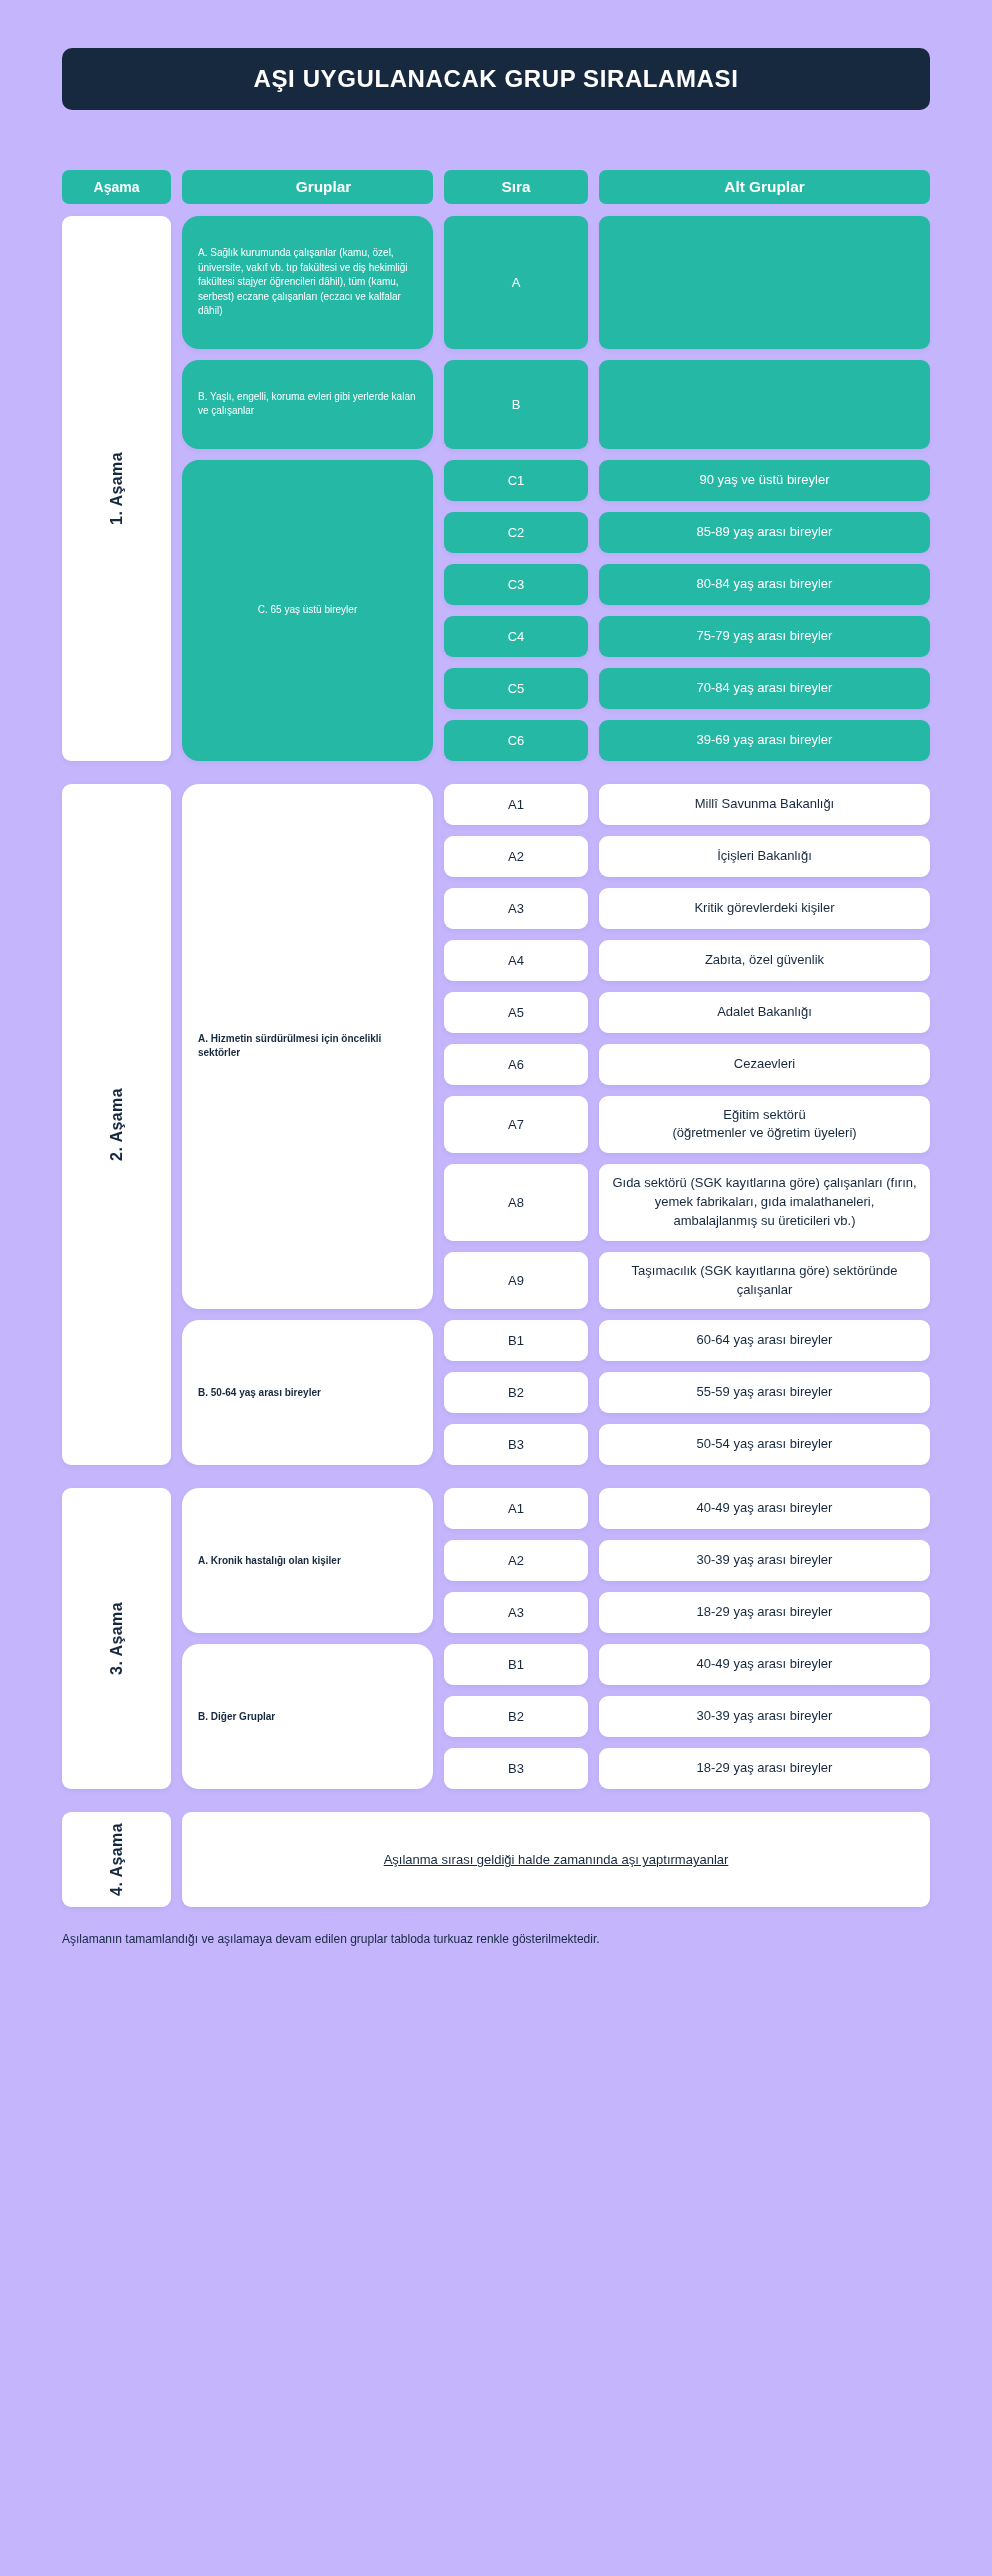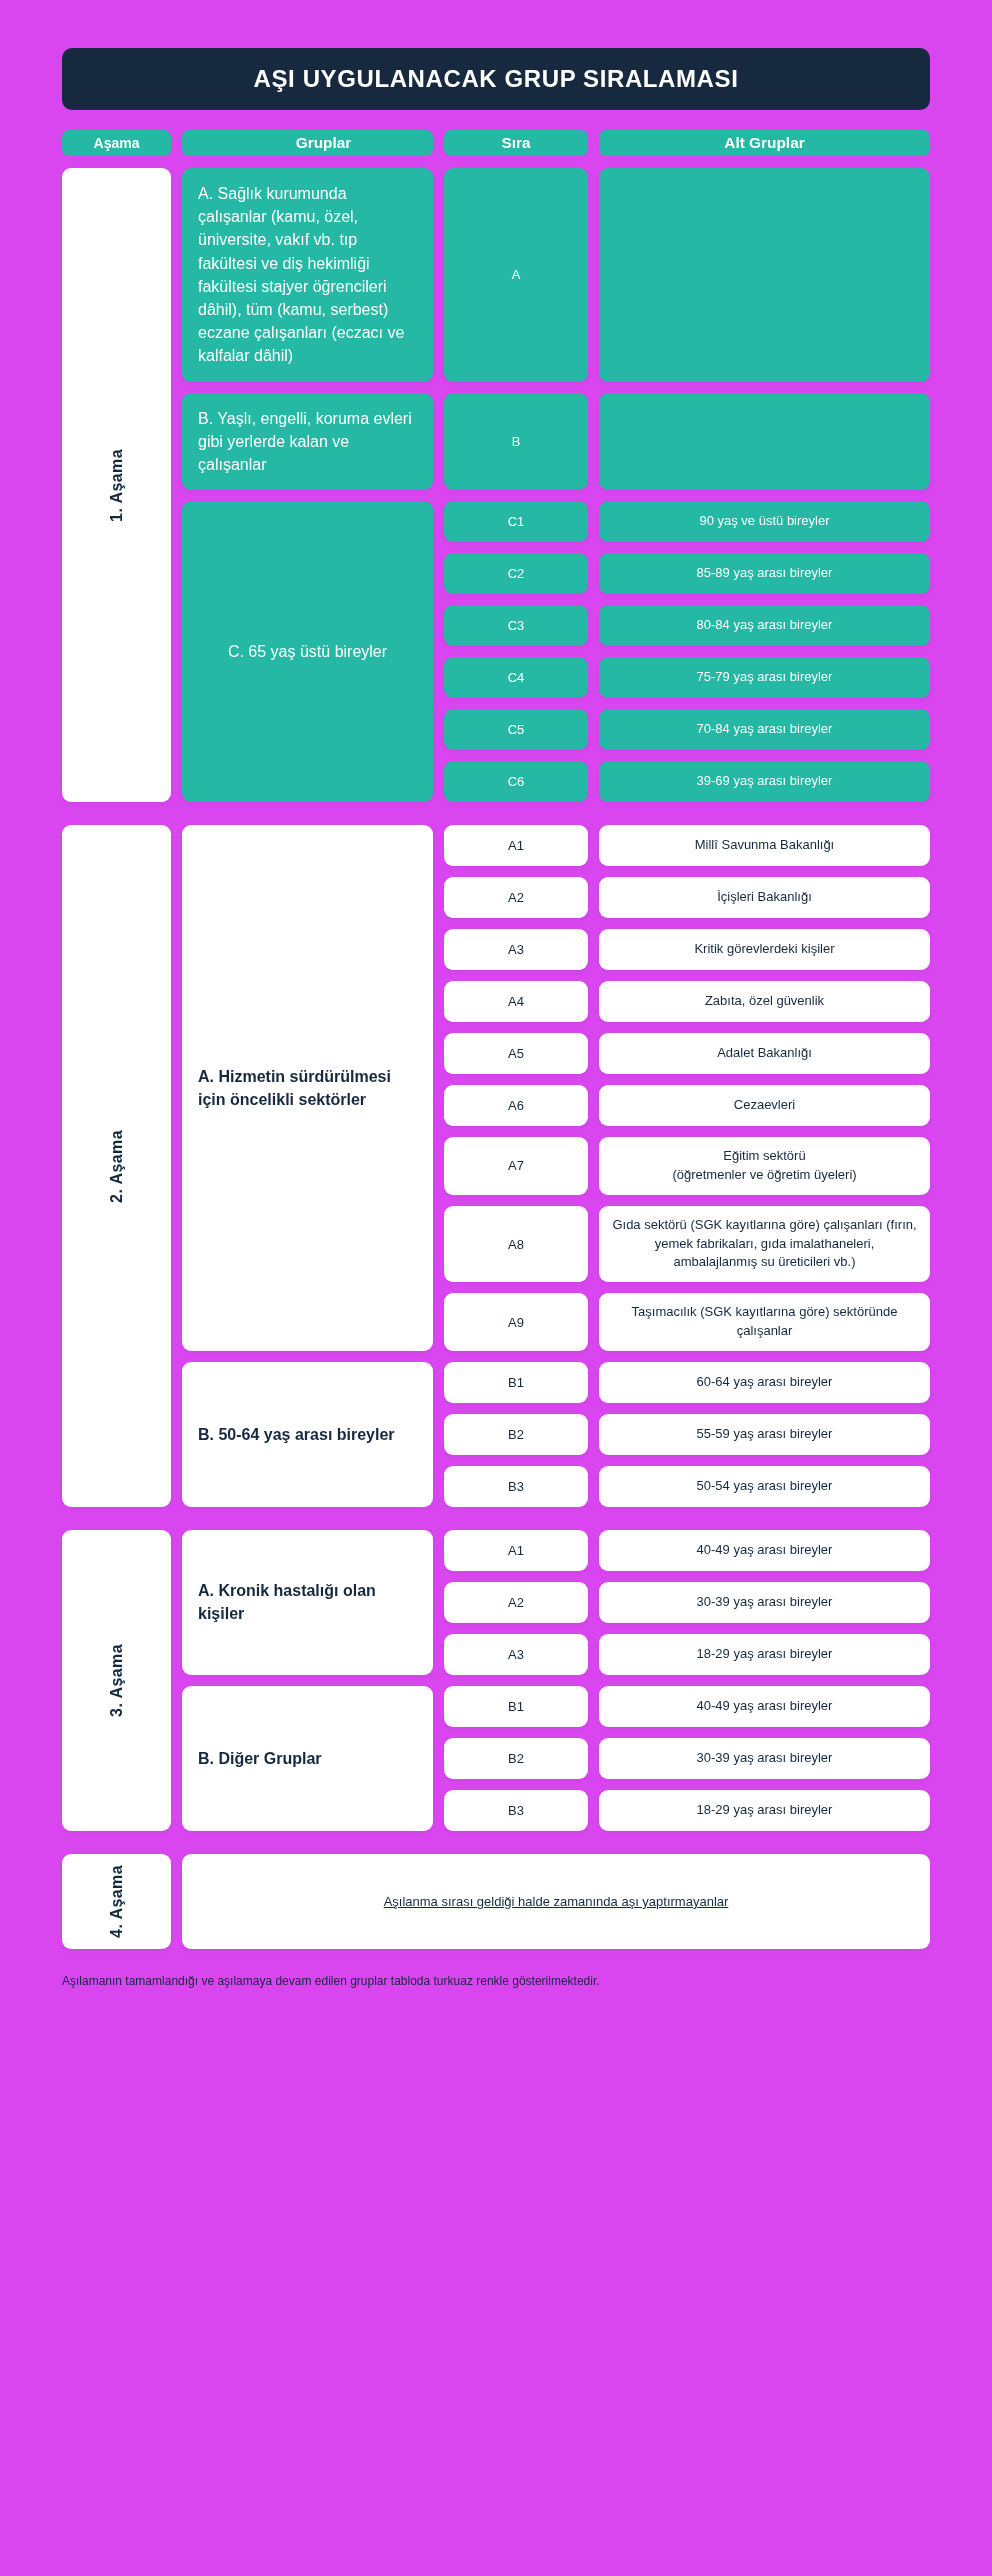--- a/index.html
+++ b/index.html
@@ -12,21 +12,21 @@
   }
 
   body {
     min-height: 2576px;
     padding: 0;
   }
 
   .page {
     width: 992px;
     min-height: 2576px;
-    background: #d946ef;
+    background: #c4b5fd;
     padding: 48px 62px 0 62px;
   }
 
   
   .title-banner {
     background: #16293f;
     border-radius: 10px;
     height: 62px;
     display: flex;
     align-items: center;
@@ -50,27 +50,28 @@
 
   
   .header-row {
     display: flex;
     gap: 11px;
     margin-bottom: 12px;
   }
   .hdr-cell {
     background: #25b8a5;
     border-radius: 7px;
-    height: 26px;
+    height: 34px;
     display: flex;
     align-items: center;
     justify-content: center;
     color: #ffffff;
     font-size: 15.4px;
     font-weight: bold;
+    margin-top: 40px;
   }
   .hdr-cell.col-stage { font-size: 14px; }
 
   
   .stage-block {
     display: flex;
     gap: 11px;
     margin-bottom: 23px;
     align-items: stretch;
   }
@@ -101,25 +102,25 @@
   }
 
   
   .group-row {
     display: flex;
     gap: 11px;
     align-items: stretch;
   }
 
   .group-cell {
-    border-radius: 9px;
-    padding: 14px 16px;
-    display: flex;
-    align-items: center;
-    font-size: 16px;
+    border-radius: 17px;
+    padding: 30px 16px;
+    display: flex;
+    align-items: center;
+    font-size: 10px;
     line-height: 1.45;
     box-shadow: 0 2px 5px rgba(22,41,63,0.055);
   }
   .group-cell.teal { background: #25b8a5; color: #ffffff; }
   .group-cell.white { background: #ffffff; color: #16293f; font-weight: bold; }
   .group-cell.center { justify-content: center; text-align: center; }
 
   .subrows {
     flex: 1 1 auto;
     display: flex;

